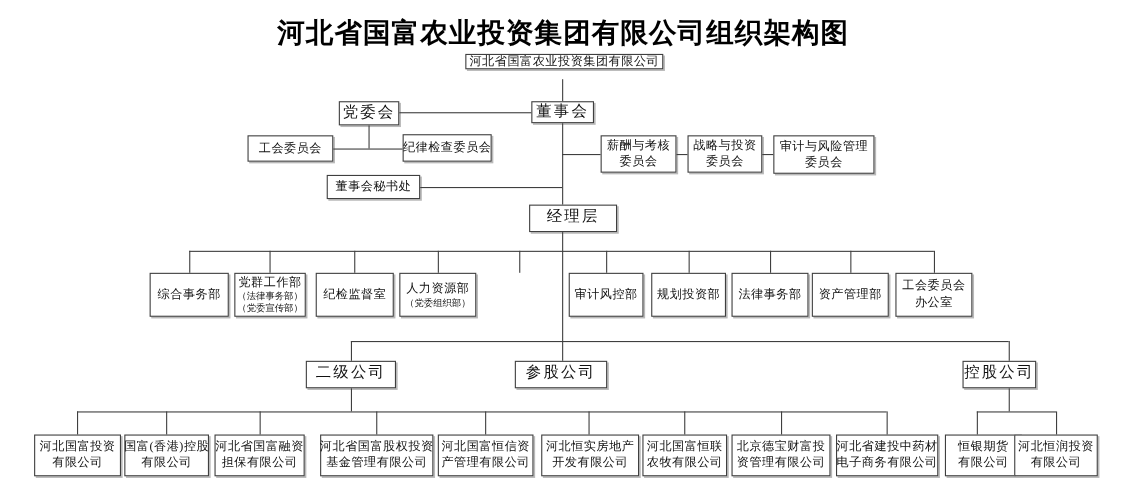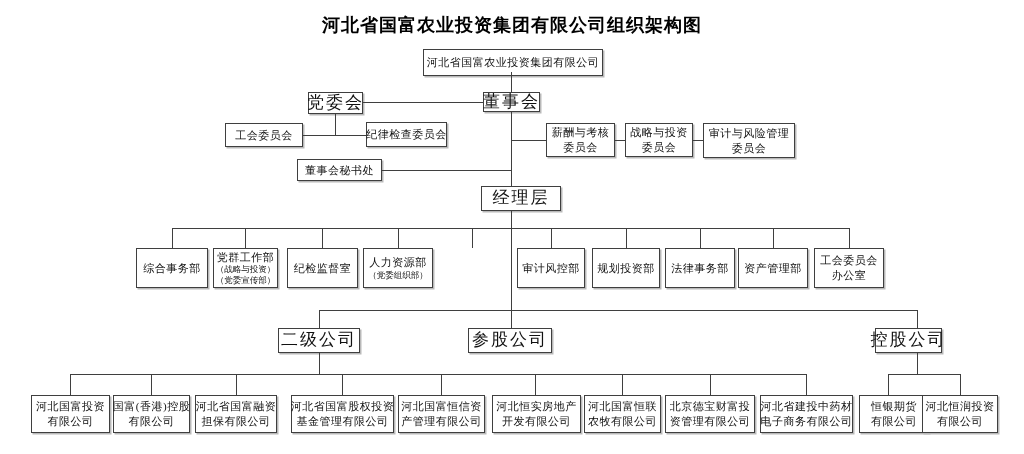--- a/index.html
+++ b/index.html
@@ -3,43 +3,43 @@
 <meta charset="utf-8">
 <style>
   html,body { margin:0; padding:0; background:#ffffff; }
   .canvas {
     position:relative; width:1024px; height:454px; background:#ffffff;
     font-family:"Liberation Serif","DejaVu Serif",serif; color:#111;
     overflow:hidden;
   }
   .title {
     position:absolute; left:0; top:13px; width:100%; text-align:center;
-    font-size:18px; font-weight:bold; letter-spacing:1px; color:#000;
+    font-size:25px; font-weight:bold; letter-spacing:1px; color:#000;
   }
   .box {
     position:absolute; box-sizing:border-box;
     border:1px solid #3f3f3f; background:#fff;
     box-shadow:1.5px 1.5px 0 #b9b9b9;
     display:flex; flex-direction:column; align-items:center; justify-content:center;
     text-align:center; font-size:11px; line-height:1.32; letter-spacing:0.5px;
   }
-  .box.sp { letter-spacing:2px; font-size:17px; }
+  .box.sp { letter-spacing:2px; font-size:14px; }
   .box .ln { display:block; white-space:nowrap; }
   .box .sm { font-size:8.5px; letter-spacing:0; }
   .lh { position:absolute; height:1px; background:#3f3f3f; }
   .lv { position:absolute; width:1px; background:#3f3f3f; }
 </style>
 </head>
 <body>
 
 <div class="canvas">
 
   <div class="title">河北省国富农业投资集团有限公司组织架构图</div>
 
-  <div class="box" style="left:423px;top:49px;width:180px;height:27px">
+  <div class="box" style="left:423px;top:49px;width:180px;height:14px">
     <span class="ln">河北省国富农业投资集团有限公司</span>
   </div>
 
   <div class="box sp" style="left:308px;top:92px;width:55px;height:22px">
     <span class="ln">党委会</span>
   </div>
 
   <div class="box sp" style="left:483px;top:92px;width:57px;height:20px">
     <span class="ln">董事会</span>
   </div>
@@ -73,21 +73,21 @@
 
   <div class="box sp" style="left:481px;top:186px;width:80px;height:25px">
     <span class="ln">经理层</span>
   </div>
 
   <div class="box" style="left:136px;top:248px;width:72px;height:40px">
     <span class="ln">综合事务部</span>
   </div>
   <div class="box" style="left:213px;top:248px;width:65px;height:40px">
     <span class="ln">党群工作部</span>
-    <span class="ln sm">（战略与投资）</span>
+    <span class="ln sm">（法律事务部）</span>
     <span class="ln sm">（党委宣传部）</span>
   </div>
   <div class="box" style="left:287px;top:248px;width:71px;height:40px">
     <span class="ln">纪检监督室</span>
   </div>
   <div class="box" style="left:363px;top:248px;width:70px;height:40px">
     <span class="ln">人力资源部</span>
     <span class="ln sm">（党委组织部）</span>
   </div>
   <div class="box" style="left:517px;top:248px;width:68px;height:40px">

